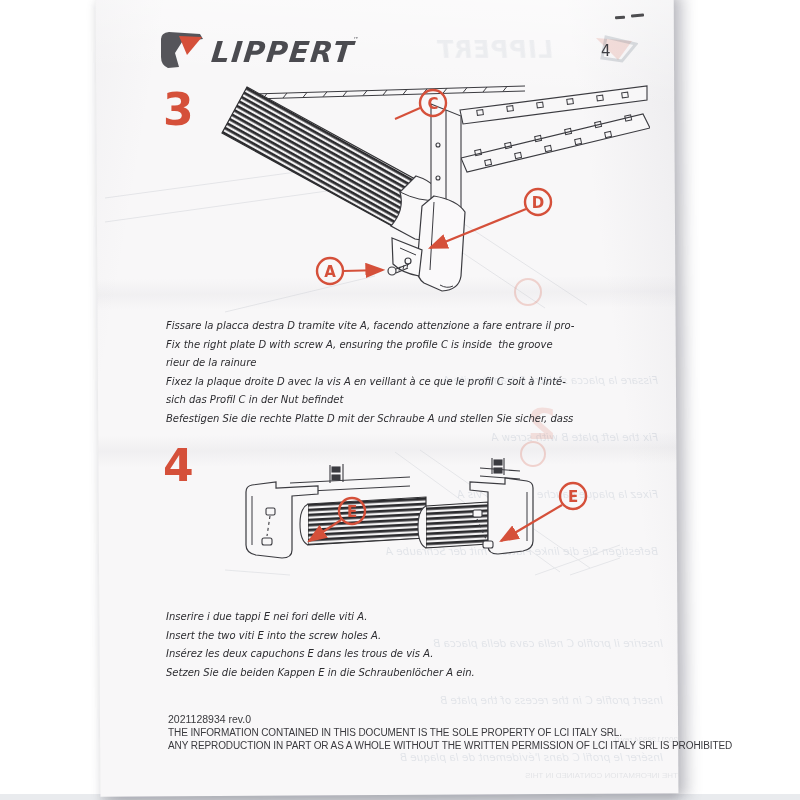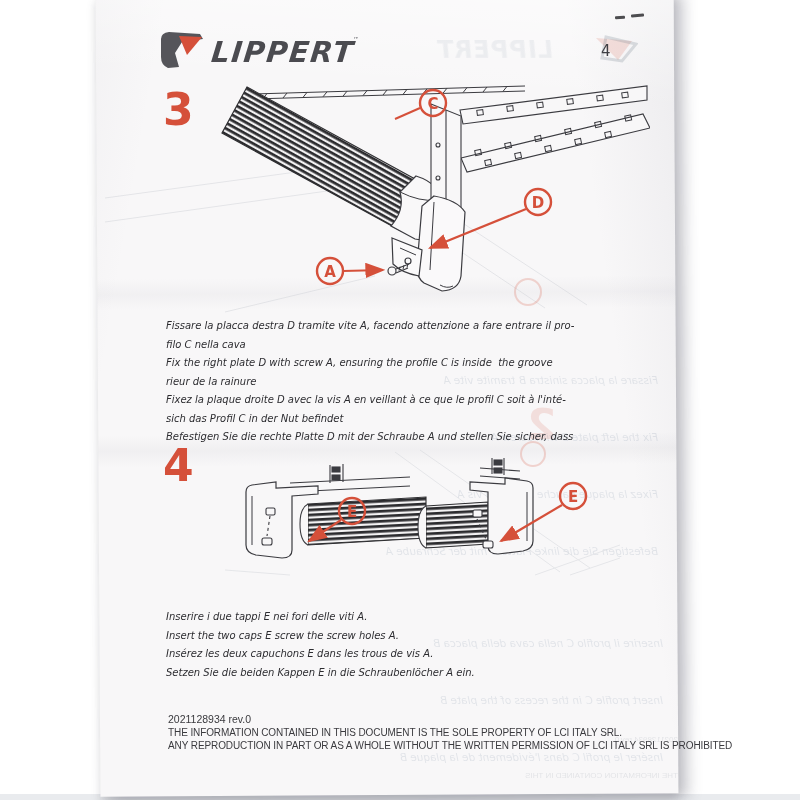--- a/index.html
+++ b/index.html
@@ -172,21 +172,20 @@
       <text x="230" y="196.5" text-anchor="middle" font-size="15" font-weight="bold" fill="#d5503a">A</text>
     </g>
   </svg>
 
   <div class="abs ghost-circle" style="left:514px;top:278px;width:24px;height:24px;"></div>
   <div class="abs ghost-circle" style="left:520px;top:441px;width:22px;height:22px;"></div>
   <div class="abs ghost-num" style="left:527px;top:400px;">2</div>
 
   <div class="abs instr" style="left:166px;top:317px;">
     <div class="txt-line">Fissare la placca destra D tramite vite A, facendo attenzione a fare entrare il pro-</div>
-    <div class="txt-line">filo C nella cava</div>
     <div class="txt-line">Fix the right plate D with screw A, ensuring the profile C is inside  the groove</div>
     <div class="txt-line">rieur de la rainure</div>
     <div class="txt-line">Fixez la plaque droite D avec la vis A en veillant à ce que le profil C soit à l'inté-</div>
     <div class="txt-line">sich das Profil C in der Nut befindet</div>
     <div class="txt-line">Befestigen Sie die rechte Platte D mit der Schraube A und stellen Sie sicher, dass</div>
   </div>
 
   <div class="abs ghost ghost-txt" style="left:438px;top:333px;width:220px;">
     <div>Fissare la placca sinistra B tramite vite A</div>
     <div>Fix the left plate B with screw A</div>
@@ -257,21 +256,21 @@
       <g>
         <path d="M337,57 L276,93" stroke="#d5503a" stroke-width="2.2" fill="none" marker-end="url(#arrow4)"></path>
         <circle cx="348" cy="48" r="13" fill="none" stroke="#d5503a" stroke-width="2.4"></circle>
         <text x="348" y="53.5" text-anchor="middle" font-size="15" font-weight="bold" fill="#d5503a">E</text>
       </g>
     </g>
   </svg>
 
   <div class="abs instr" style="left:166px;top:608px;">
     <div class="txt-line">Inserire i due tappi E nei fori delle viti A.</div>
-    <div class="txt-line">Insert the two caps E screw the screw holes A.</div>
+    <div class="txt-line">Insert the two viti E into the screw holes A.</div>
     <div class="txt-line">Insérez les deux capuchons E dans les trous de vis A.</div>
     <div class="txt-line">Setzen Sie die beiden Kappen E in die Schraubenlöcher A ein.</div>
   </div>
 
   <div class="abs ghost ghost-txt" style="left:428px;top:596px;width:235px;">
     <div>Inserire il profilo C nella cava della placca B</div>
     <div>Insert profile C in the recess of the plate B</div>
     <div>Insérer le profil C dans l'évidement de la plaque B</div>
     
   </div>

